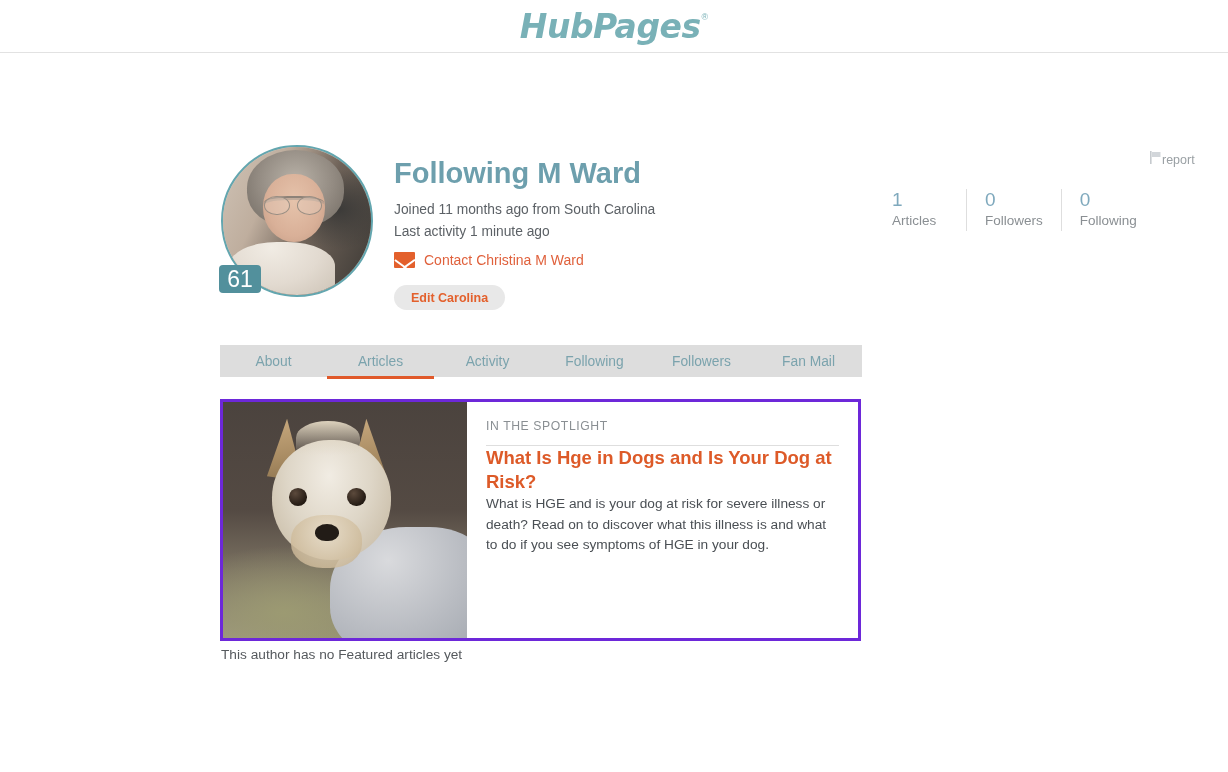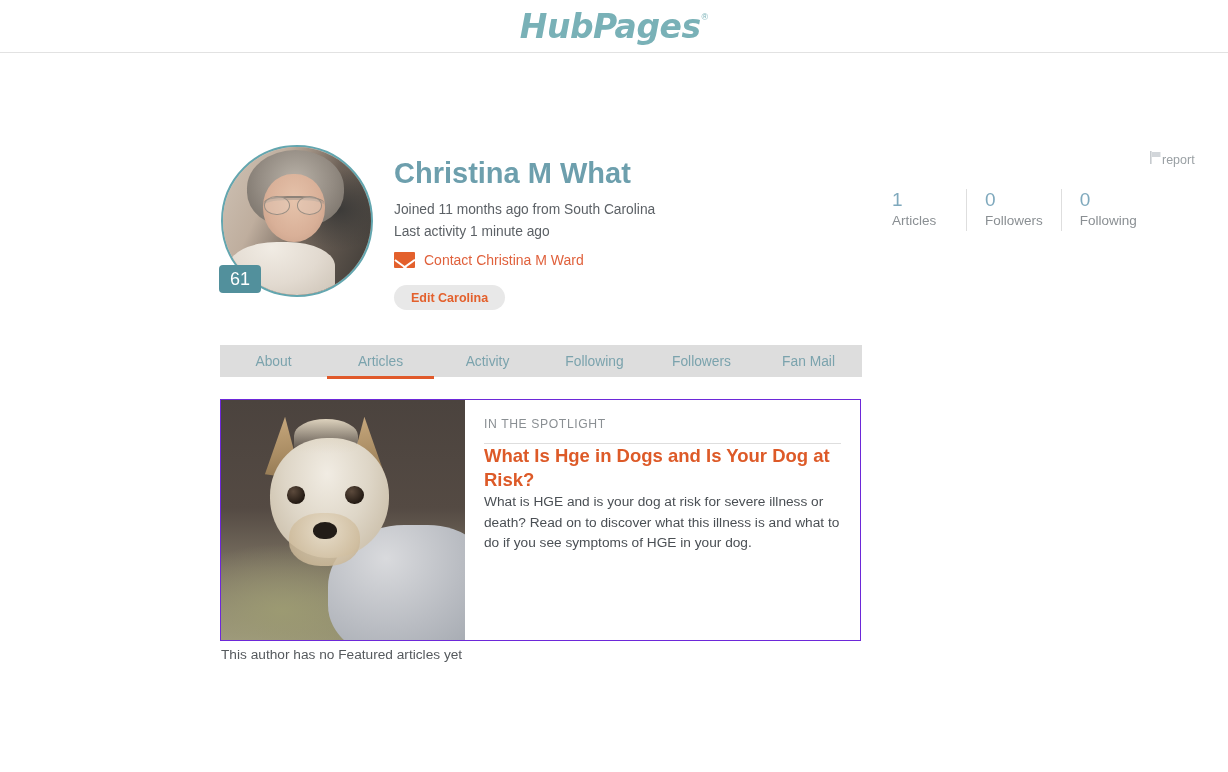--- a/index.html
+++ b/index.html
@@ -124,21 +124,21 @@
   .av-lens-r { left: 50%; }
   .av-body {
     position: absolute; left: 4%; bottom: 0;
     width: 72%; height: 36%;
     border-radius: 45% 45% 0 0;
     background: radial-gradient(ellipse at 40% 10%, #f1ece4 0%, #e2dad0 55%, #cdc3b6 100%);
   }
   .av-badge {
     position: absolute; left: -2px; top: 120px;
     background: #52909c; color: #ffffff;
-    font-size: 18px; line-height: 28px;
+    font-size: 23px; line-height: 28px;
     height: 28px; min-width: 42px;
     text-align: center; border-radius: 4px;
     padding: 0 4px;
   }
 
   
   .profile-name {
     position: absolute; top: 103px; left: 394px;
     font-size: 29px; font-weight: bold; color: #6d9fad;
     line-height: 34px;
@@ -189,21 +189,21 @@
   .tab.active { color: #7ba3ad; }
   .tab.active::after {
     content: ""; position: absolute; left: 0; right: 0; bottom: -2px;
     height: 3px; background: #e0592a;
   }
 
   
   .card {
     position: absolute; top: 346px; left: 220px;
     width: 641px; height: 242px;
-    border: 1px solid #6d28d9;
+    border: 3px solid #6d28d9;
     background: #fff;
     display: flex;
     overflow: hidden;
   }
   .card-img {
     width: 244px; height: 240px; flex: none;
     position: relative; overflow: hidden;
     background: linear-gradient(170deg, #4a423d 0%, #574c45 38%, #6f6357 55%, #8a8471 72%, #a9a38c 100%);
   }
   .dog-bg-blur {
@@ -328,21 +328,21 @@
       <div class="av-hair"></div>
       <div class="av-body"></div>
       <div class="av-face"></div>
       <div class="av-glasses"></div>
       <div class="av-lens-l"></div>
       <div class="av-lens-r"></div>
     </div>
     <div class="av-badge">61</div>
   </div>
 
-  <div class="profile-name">Christina M What</div>
+  <div class="profile-name">Following M Ward</div>
   <div class="profile-meta">
     <div>Joined 11 months ago from South Carolina</div>
     <div>Last activity 1 minute ago</div>
   </div>
 
   <div class="contact-row">
     <span class="env-icon"></span>
     <span class="contact-text">Contact Christina M Ward</span>
   </div>
 

